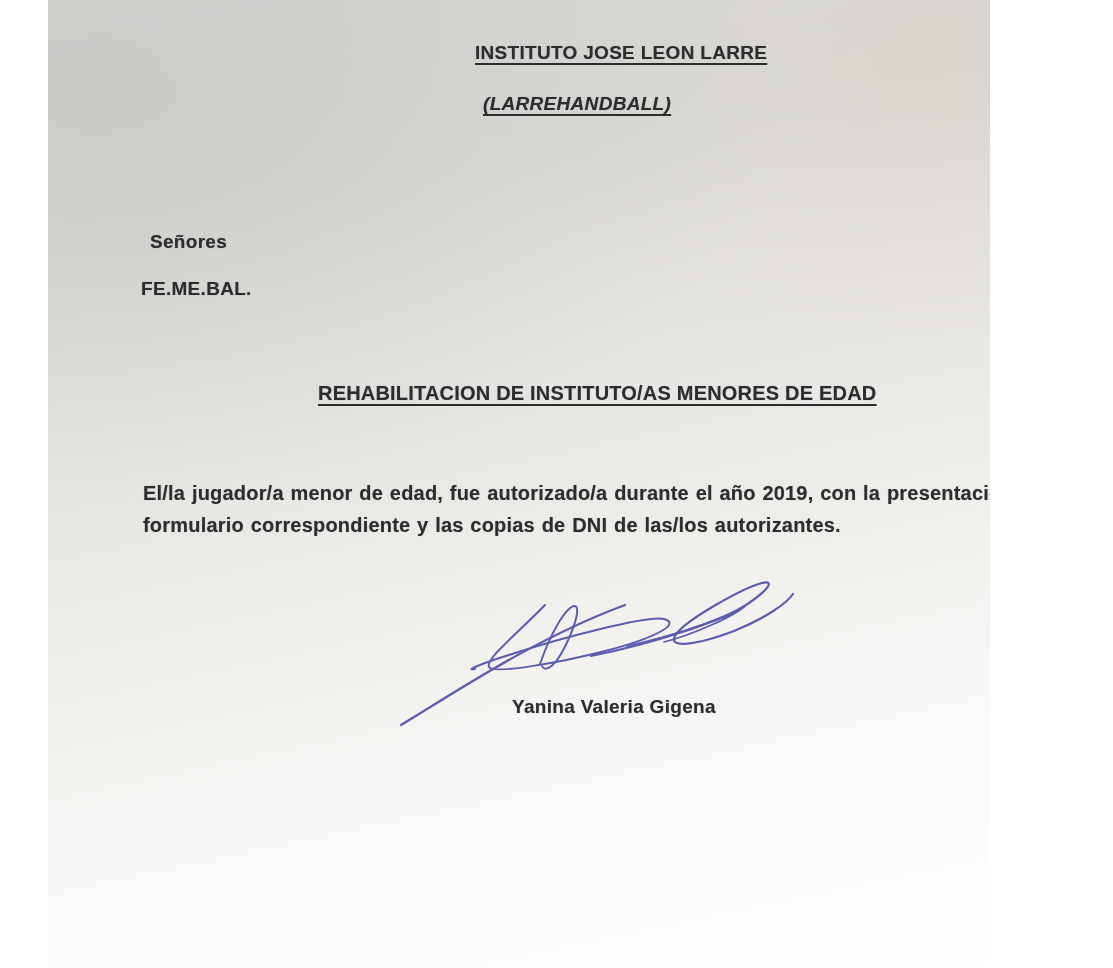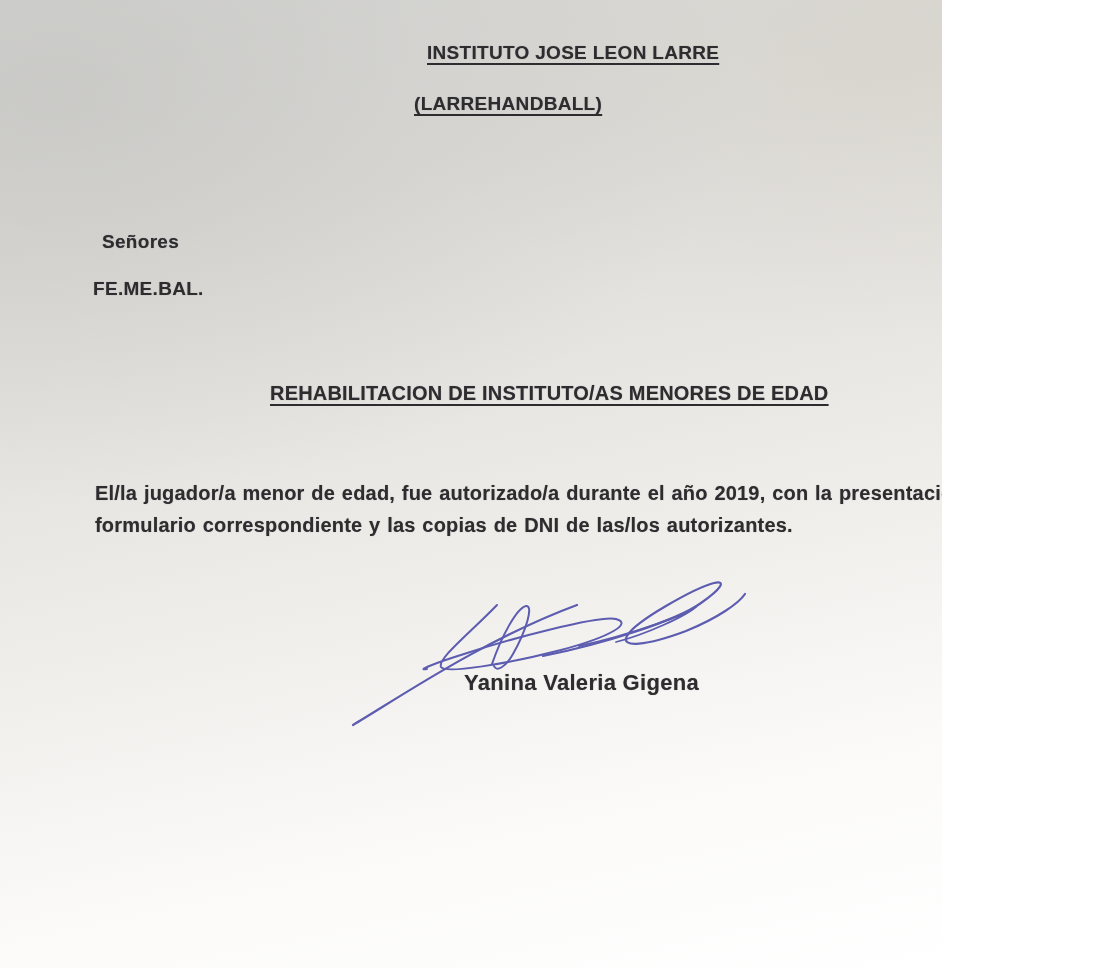--- a/index.html
+++ b/index.html
@@ -11,56 +11,57 @@
     position: relative;
     width: 942px;
     height: 968px;
     overflow: hidden;
     font-family: "Liberation Sans", sans-serif;
     
     background:
       radial-gradient(1100px 650px at 6% 10%, rgba(175,175,172,0.38), rgba(175,175,172,0) 62%),
       radial-gradient(850px 480px at 96% 6%, rgba(208,200,186,0.32), rgba(208,200,186,0) 60%),
       linear-gradient(168deg, #d8d8d6 0%, #dddcd9 22%, #e7e5e2 42%, #f2f0ed 62%, #fbfaf9 80%, #ffffff 100%);
+    margin-left: 48px;
   }
   .txt {
     position: absolute;
     font-weight: 700;
     color: #2d2d30;
     text-shadow: 0 0 1px rgba(45,45,48,0.4);
     letter-spacing: 0.3px;
     white-space: nowrap;
   }
   .underlined {
     text-decoration: underline;
     text-decoration-thickness: 2px;
     text-underline-offset: 4px;
   }
   .title-1     { left: 427px; top: 42px;  font-size: 19px; }
-  .title-2     { left: 414px; top: 93px;  font-size: 19px; }
+  .title-2     { left: 435px; top: 93px;  font-size: 19px; font-style: italic; }
   .dateline    { right: 86px; top: 186px; font-size: 19px; }
   .salutation  { left: 102px; top: 231px; font-size: 19px; }
   .org         { left: 93px; top: 278px; font-size: 19px; }
   .subject     { left: 270px; top: 382px; font-size: 20px; letter-spacing: 0.2px; }
   .body-par {
     left: 95px; top: 477px;
     width: 960px;
     font-size: 20px;
     line-height: 32px;
     white-space: normal;
     letter-spacing: 0.2px;
     word-spacing: 1px;
   }
   .signature-wrap {
     position: absolute;
     left: 345px; top: 575px;
     width: 410px; height: 155px;
   }
   .signature-wrap svg { width: 100%; height: 100%; }
-  .signer-name { left: 464px; top: 670px; font-size: 22px; }
+  .signer-name { left: 464px; top: 696px; font-size: 19px; }
   .signer-role { left: 427px; top: 716px; font-size: 19px; }
 </style>
 </head>
 <body>
 
 <div class="page">
 
   <div class="txt title-1 underlined">INSTITUTO JOSE LEON LARRE</div>
 
   <div class="txt title-2 underlined">(LARREHANDBALL)</div>

